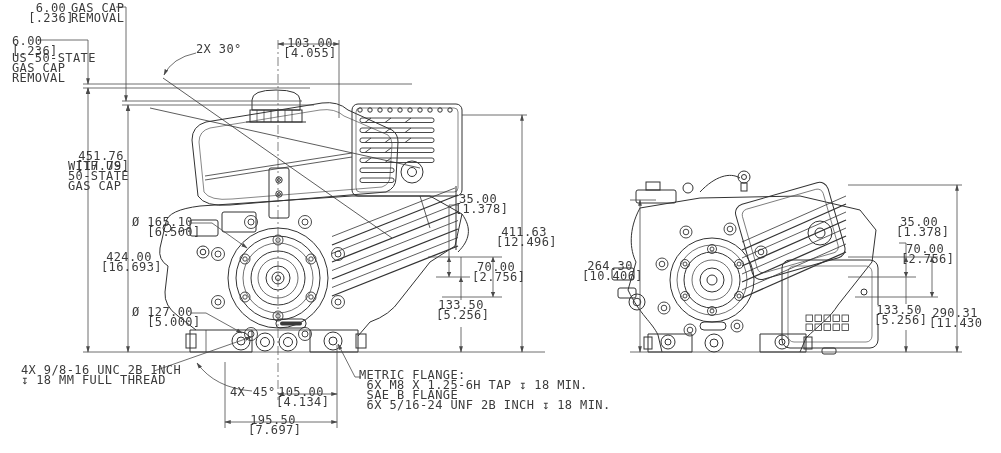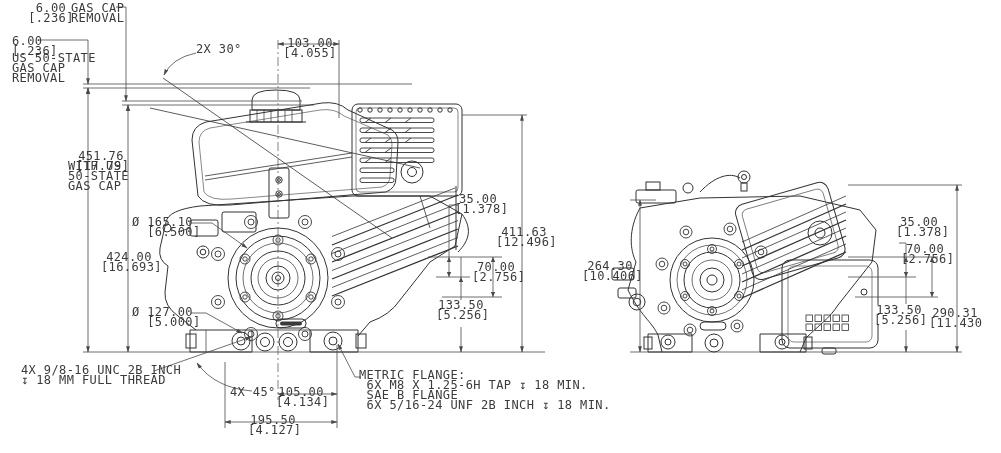--- a/index.html
+++ b/index.html
@@ -372,21 +372,21 @@
 <div class="lbl c" style="left:101px;top:252px;width:56px">424.00
 [16.693]</div>
 <div class="lbl" style="left:132px;top:307px">Ø 127.00
   [5.000]</div>
 <div class="lbl" style="left:21px;top:365px">4X 9/8-16 UNC 2B INCH
 ↧ 18 MM FULL THREAD</div>
 <div class="lbl" style="left:230px;top:387px">4X 45°</div>
 <div class="lbl c" style="left:276px;top:387px;width:50px">105.00
 [4.134]</div>
 <div class="lbl c" style="left:248px;top:415px;width:50px">195.50
-[4.127]</div>
+[7.697]</div>
 <div class="lbl" style="left:359px;top:370px">METRIC FLANGE:
  6X M8 X 1.25-6H TAP ↧ 18 MIN.
  SAE B FLANGE
  6X 5/16-24 UNF 2B INCH ↧ 18 MIN.</div>
 <div class="lbl c" style="left:455px;top:194px;width:46px">35.00
 [1.378]</div>
 <div class="lbl c" style="left:496px;top:227px;width:56px">411.63
 [12.496]</div>
 <div class="lbl c" style="left:472px;top:262px;width:48px">70.00
 [2.756]</div>

